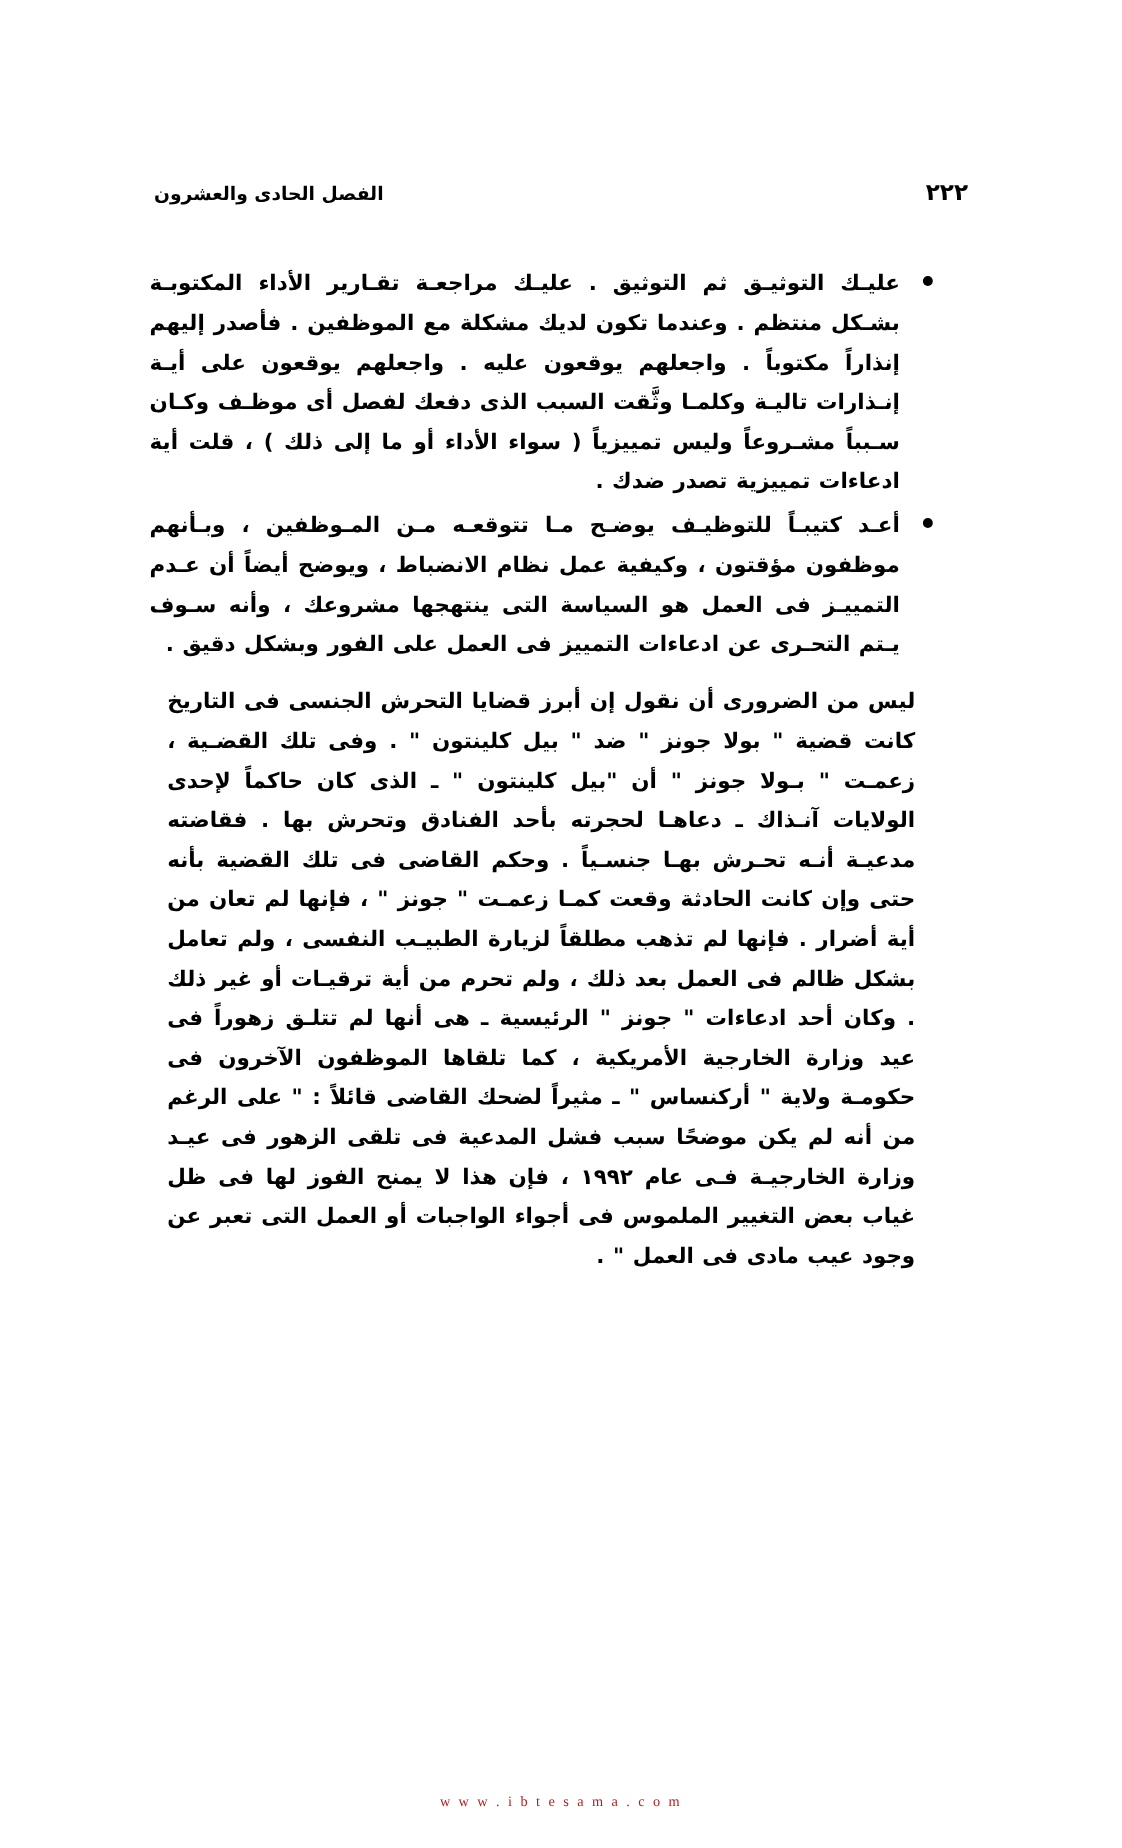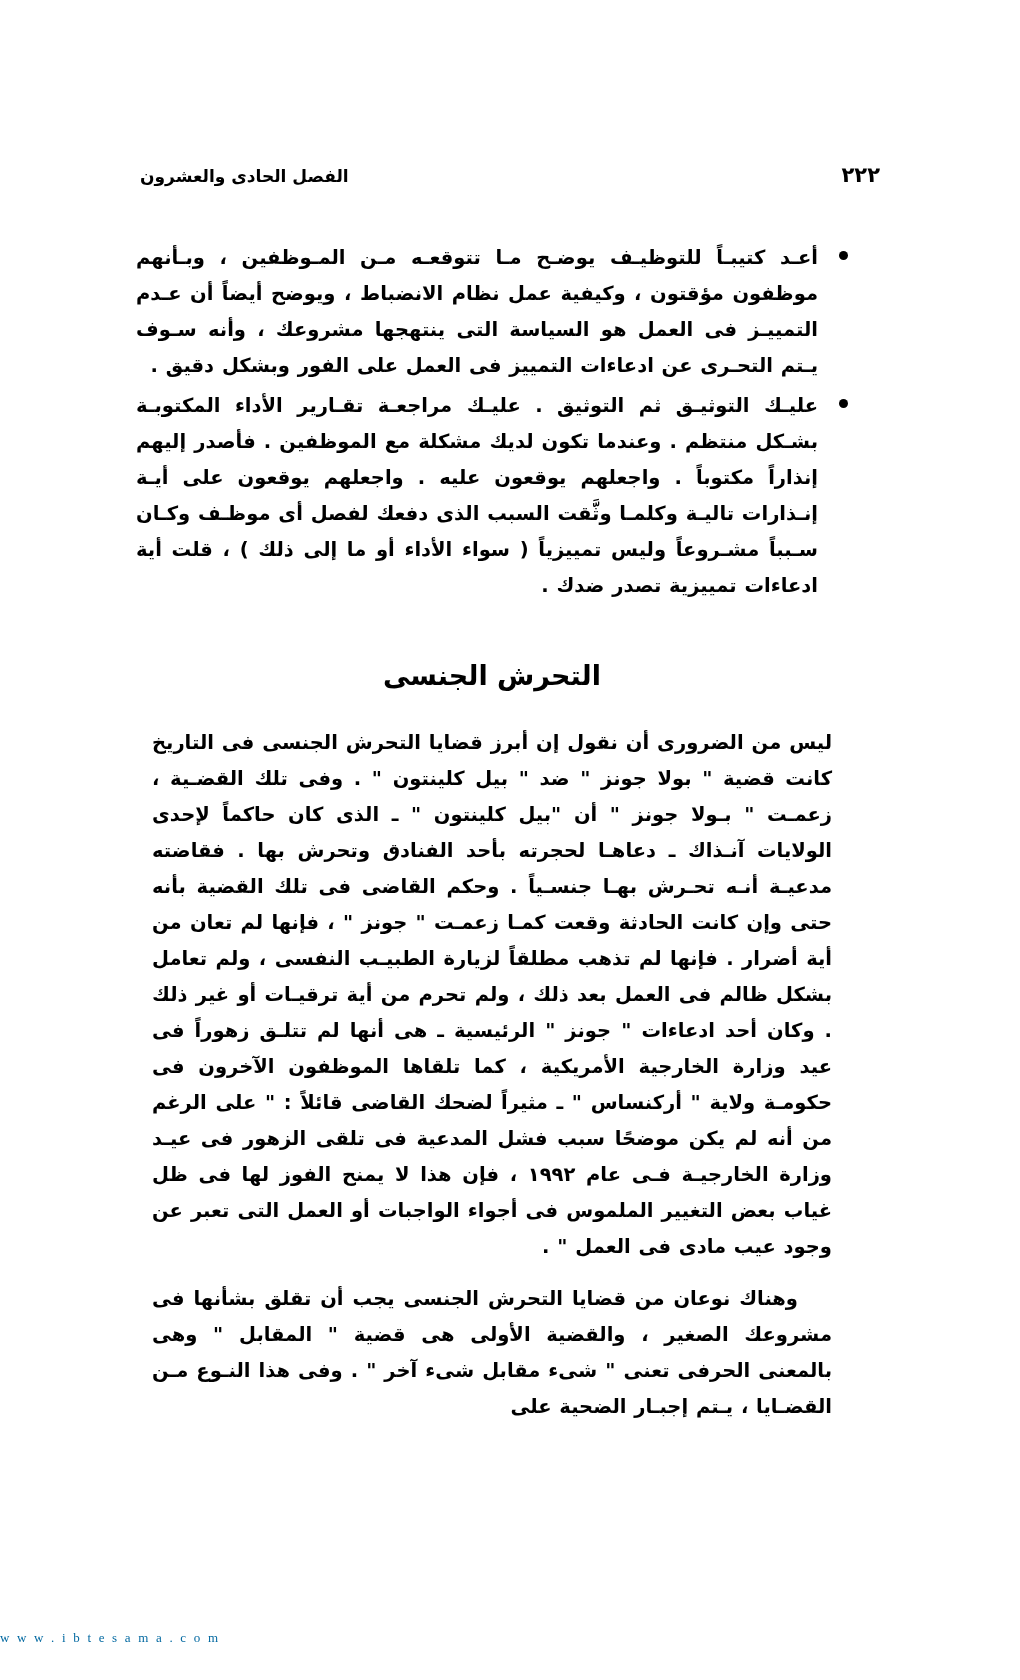--- a/index.html
+++ b/index.html
@@ -111,53 +111,51 @@
   .body-par.indent {
     text-indent: 34px;
   }
 
   
   .footer-watermark {
     position: absolute;
     bottom: 34px;
     left: 0;
     width: 100%;
-    text-align: left;
+    text-align: center;
     direction: ltr;
     font-size: 13px;
     letter-spacing: 2.2px;
-    color: #0369a1;
+    color: #b91c1c;
     font-family: "Liberation Serif", serif;
   }
 </style>
 </head>
 <body>
 
 <div class="page">
 
   <div class="running-head">
     <span class="rh-pageno">٢٢٢</span>
     <span class="rh-chapter">الفصل الحادى والعشرون</span>
   </div>
 
   <div class="content">
 
     <ul class="bullet-list">
       <li class="bullet-item">
         <span class="bullet-dot"></span>
-        <span class="bullet-text">أعـد كتيبـاً للتوظيـف يوضـح مـا تتوقعـه مـن المـوظفين ، وبـأنهم موظفون مؤقتون ، وكيفية عمل نظام الانضباط ، ويوضح أيضاً أن عـدم التمييـز فى العمل هو السياسة التى ينتهجها مشروعك ، وأنه سـوف يـتم التحـرى عن ادعاءات التمييز فى العمل على الفور وبشكل دقيق .</span>
+        <span class="bullet-text">عليـك التوثيـق ثم التوثيق . عليـك مراجعـة تقـارير الأداء المكتوبـة بشـكل منتظم . وعندما تكون لديك مشكلة مع الموظفين . فأصدر إليهم إنذاراً مكتوباً . واجعلهم يوقعون عليه . واجعلهم يوقعون على أيـة إنـذارات تاليـة وكلمـا وثَّقت السبب الذى دفعك لفصل أى موظـف وكـان سـبباً مشـروعاً وليس تمييزياً ( سواء الأداء أو ما إلى ذلك ) ، قلت أية ادعاءات تمييزية تصدر ضدك .</span>
       </li>
       <li class="bullet-item">
         <span class="bullet-dot"></span>
-        <span class="bullet-text">عليـك التوثيـق ثم التوثيق . عليـك مراجعـة تقـارير الأداء المكتوبـة بشـكل منتظم . وعندما تكون لديك مشكلة مع الموظفين . فأصدر إليهم إنذاراً مكتوباً . واجعلهم يوقعون عليه . واجعلهم يوقعون على أيـة إنـذارات تاليـة وكلمـا وثَّقت السبب الذى دفعك لفصل أى موظـف وكـان سـبباً مشـروعاً وليس تمييزياً ( سواء الأداء أو ما إلى ذلك ) ، قلت أية ادعاءات تمييزية تصدر ضدك .</span>
+        <span class="bullet-text">أعـد كتيبـاً للتوظيـف يوضـح مـا تتوقعـه مـن المـوظفين ، وبـأنهم موظفون مؤقتون ، وكيفية عمل نظام الانضباط ، ويوضح أيضاً أن عـدم التمييـز فى العمل هو السياسة التى ينتهجها مشروعك ، وأنه سـوف يـتم التحـرى عن ادعاءات التمييز فى العمل على الفور وبشكل دقيق .</span>
       </li>
     </ul>
 
-    <h2 class="section-heading">التحرش الجنسى</h2>
 
     <p class="body-par">ليس من الضرورى أن نقول إن أبرز قضايا التحرش الجنسى فى التاريخ كانت قضية " بولا جونز " ضد " بيل كلينتون " . وفى تلك القضـية ، زعمـت " بـولا جونز " أن "بيل كلينتون " ـ الذى كان حاكماً لإحدى الولايات آنـذاك ـ دعاهـا لحجرته بأحد الفنادق وتحرش بها . فقاضته مدعيـة أنـه تحـرش بهـا جنسـياً . وحكم القاضى فى تلك القضية بأنه حتى وإن كانت الحادثة وقعت كمـا زعمـت " جونز " ، فإنها لم تعان من أية أضرار . فإنها لم تذهب مطلقاً لزيارة الطبيـب النفسى ، ولم تعامل بشكل ظالم فى العمل بعد ذلك ، ولم تحرم من أية ترقيـات أو غير ذلك . وكان أحد ادعاءات " جونز " الرئيسية ـ هى أنها لم تتلـق زهوراً فى عيد وزارة الخارجية الأمريكية ، كما تلقاها الموظفون الآخرون فى حكومـة ولاية " أركنساس " ـ مثيراً لضحك القاضى قائلاً : " على الرغم من أنه لم يكن موضحًا سبب فشل المدعية فى تلقى الزهور فى عيـد وزارة الخارجيـة فـى عام ١٩٩٢ ، فإن هذا لا يمنح الفوز لها فى ظل غياب بعض التغيير الملموس فى أجواء الواجبات أو العمل التى تعبر عن وجود عيب مادى فى العمل " .</p>
-    <p class="body-par indent">وهناك نوعان من قضايا التحرش الجنسى يجب أن تقلق بشأنها فى مشروعك الصغير ، والقضية الأولى هى قضية " المقابل " وهى بالمعنى الحرفى تعنى " شىء مقابل شىء آخر " . وفى هذا النـوع مـن القضـايا ، يـتم إجبـار الضحية على</p>
 
   </div>
 
   <div class="footer-watermark">w w w . i b t e s a m a . c o m</div>
 
 </div>
 
 </body></html>

